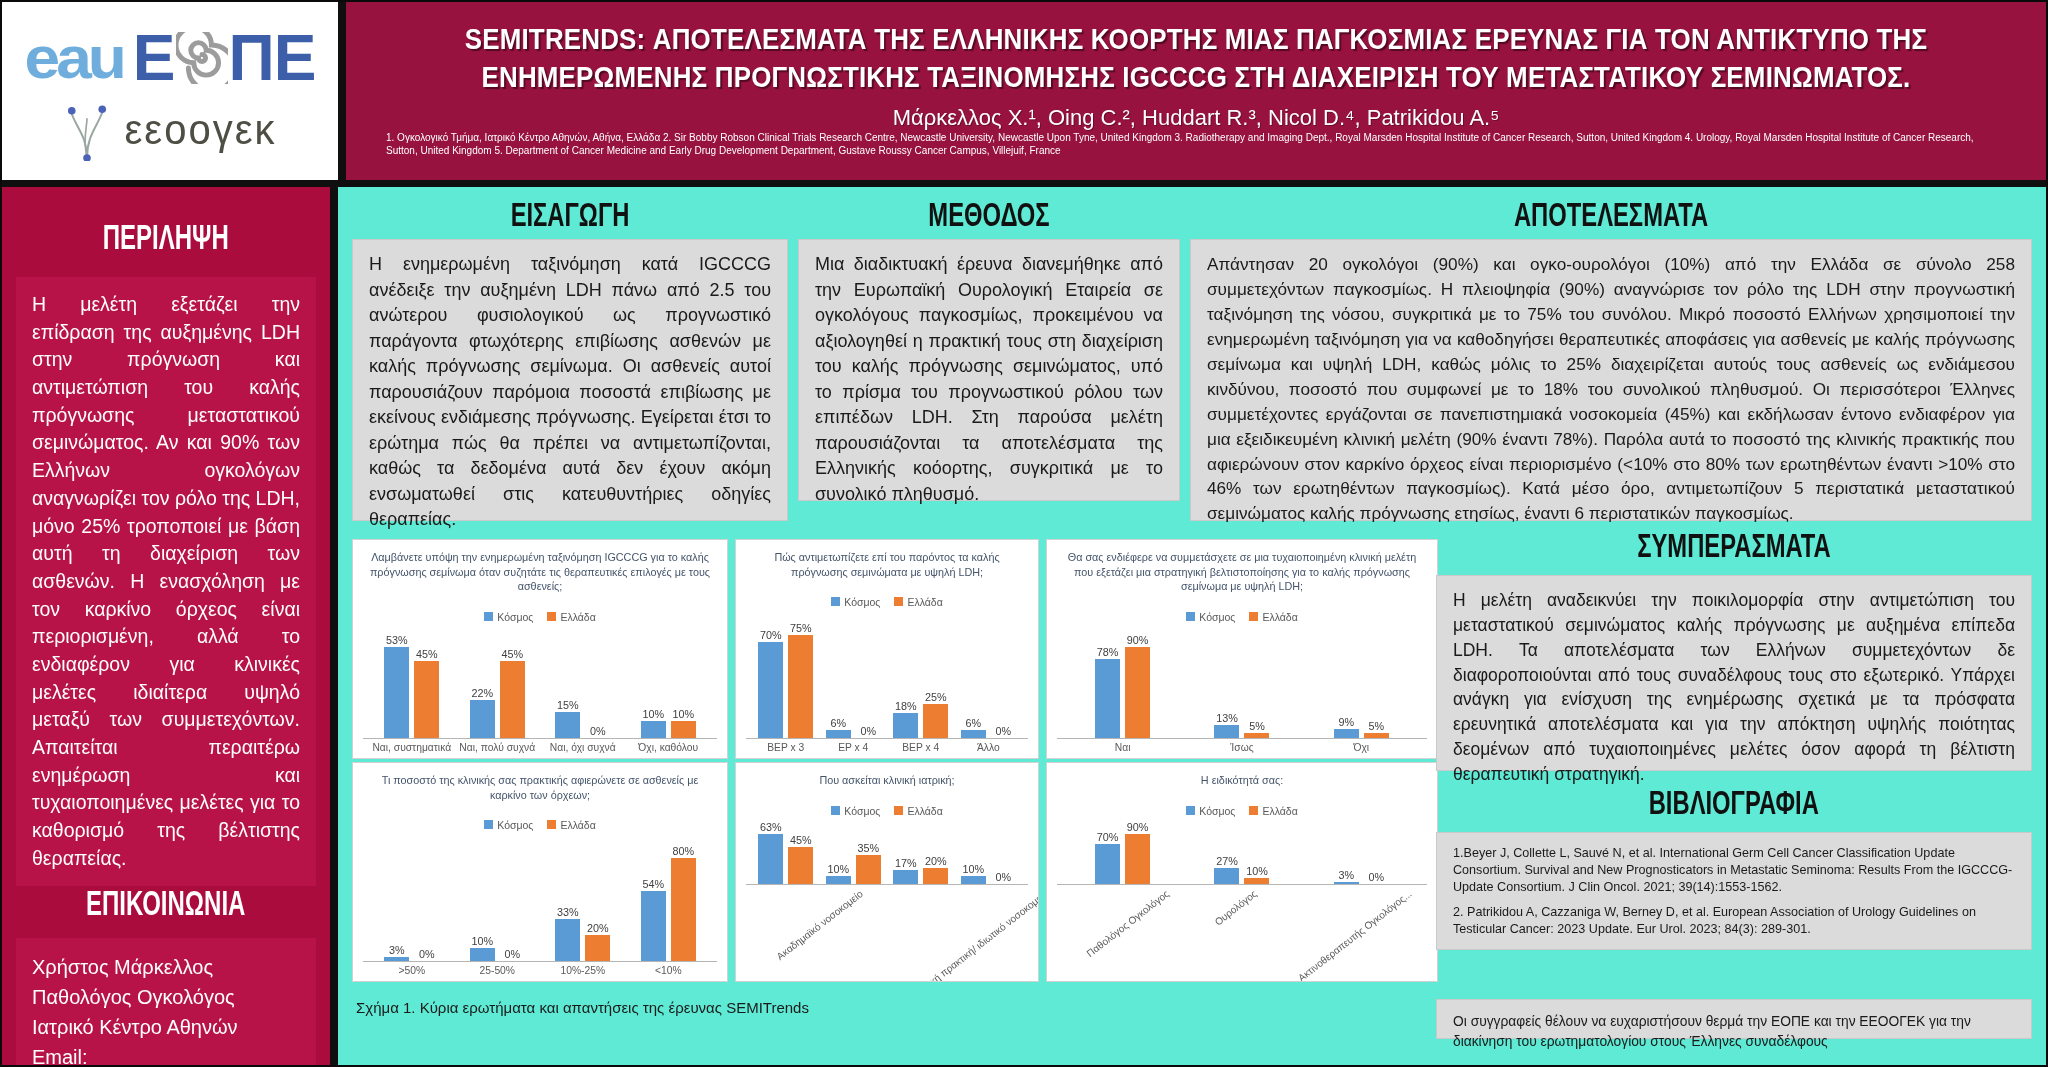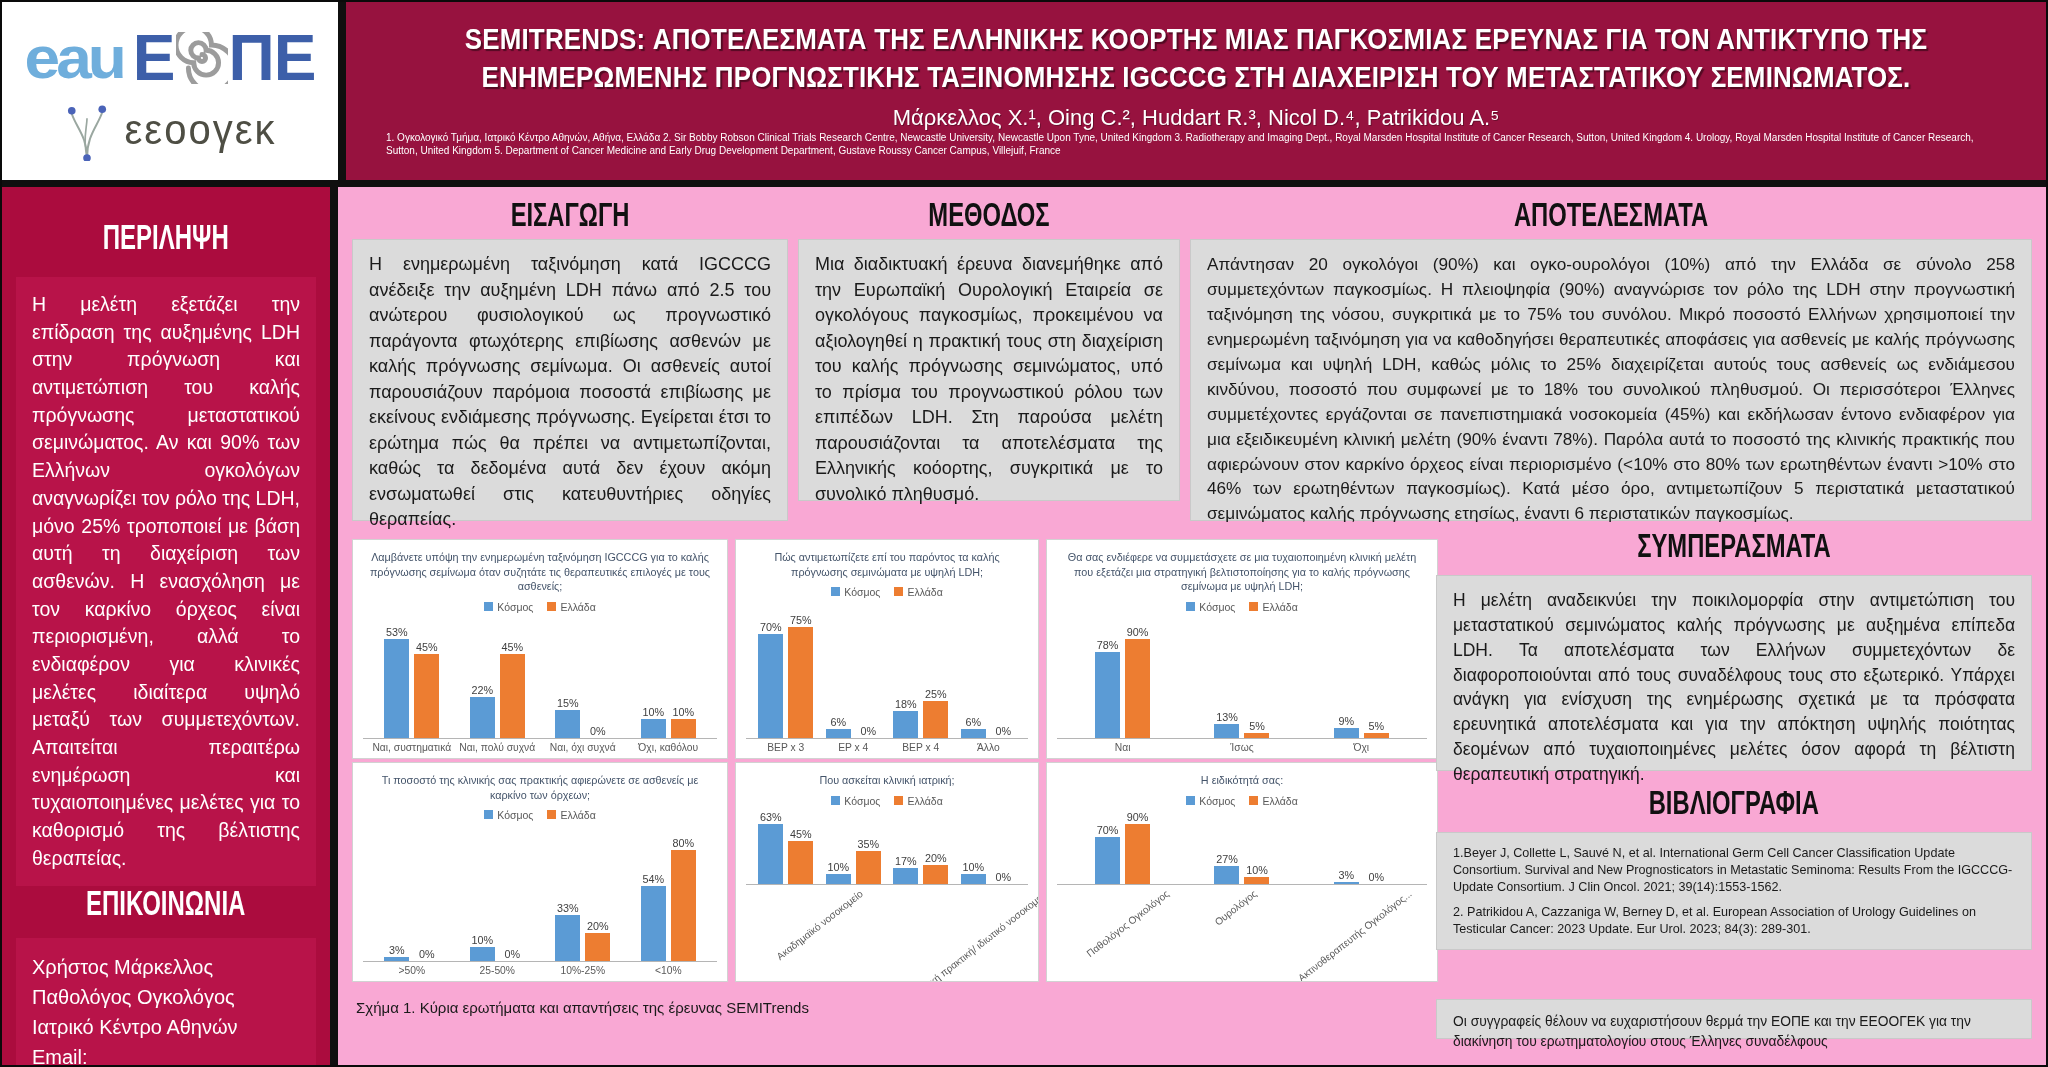--- a/index.html
+++ b/index.html
@@ -31,33 +31,33 @@
   .bottom{flex:1;display:flex;min-height:0;}
   .sidebar{width:336px;flex:none;background:#AB0C3E;border-right:8px solid #0f0f0f;
     color:#fff;display:flex;flex-direction:column;align-items:center;box-sizing:border-box;padding:0 0 6px 0;}
   .side-head{font-size:30px;font-weight:800;margin-top:34px;transform:scale(0.8,1.15);letter-spacing:0;}
   .side-head2{font-size:30px;font-weight:800;transform:scale(0.8,1.15);}
   .side-box{background:#B81349;margin:22px 14px 0 14px;padding:14px 16px;font-size:19.5px;
     line-height:1.42;text-align:justify;}
   .contact-box{background:#B81349;margin:18px 14px 0 14px;padding:14px 16px;font-size:20px;
     line-height:1.5;align-self:stretch;}
   .spacer{flex:1;}
-  .main{flex:1;position:relative;background:#f9a8d4;min-width:0;}
+  .main{flex:1;position:relative;background:#5eead4;min-width:0;}
   
   .sec-head{position:absolute;font-size:29px;font-weight:800;color:#111;text-align:center;
     transform:scale(0.82,1.15);}
   .gray-box{position:absolute;background:#DBDBDB;border:1px solid #c9c9c9;box-sizing:border-box;
     padding:12px 16px;font-size:18px;line-height:1.42;color:#1a1a1a;text-align:justify;}
   
   .figure{position:absolute;left:14px;top:352px;width:1076px;height:446px;
     display:grid;grid-template-columns:376px 304px 392px;grid-template-rows:220px 220px;gap:3px 7px;}
   .panel{background:#fff;border:1px solid #d2d2d2;box-sizing:border-box;
     display:flex;flex-direction:column;padding:10px 10px 4px 10px;overflow:hidden;}
   .c-title{font-size:10.8px;color:#44546A;text-align:center;line-height:1.35;flex:none;}
-  .c-legend{display:flex;justify-content:center;gap:14px;margin:7px 0 4px 0;flex:none;
+  .c-legend{display:flex;justify-content:center;gap:14px;margin:17px 0 4px 0;flex:none;
     font-size:10.5px;color:#595959;}
   .sw{width:9px;height:9px;display:inline-block;margin-right:4px;}
   .c-plot{flex:1;display:flex;align-items:stretch;border-bottom:1px solid #b5b5b5;
     padding:0 6px;min-height:0;}
   .c-group{flex:1;display:flex;justify-content:center;align-items:flex-end;gap:5px;height:100%;}
   .bw{display:flex;flex-direction:column;justify-content:flex-end;align-items:center;height:100%;}
   .c-val{font-size:10.8px;color:#404040;margin-bottom:1px;white-space:nowrap;}
   .c-bar{width:25px;}
   .c-cats{display:flex;padding:0 6px;flex:none;}
   .c-cat{flex:1;text-align:center;font-size:10.3px;color:#595959;padding-top:3px;line-height:1.15;}

